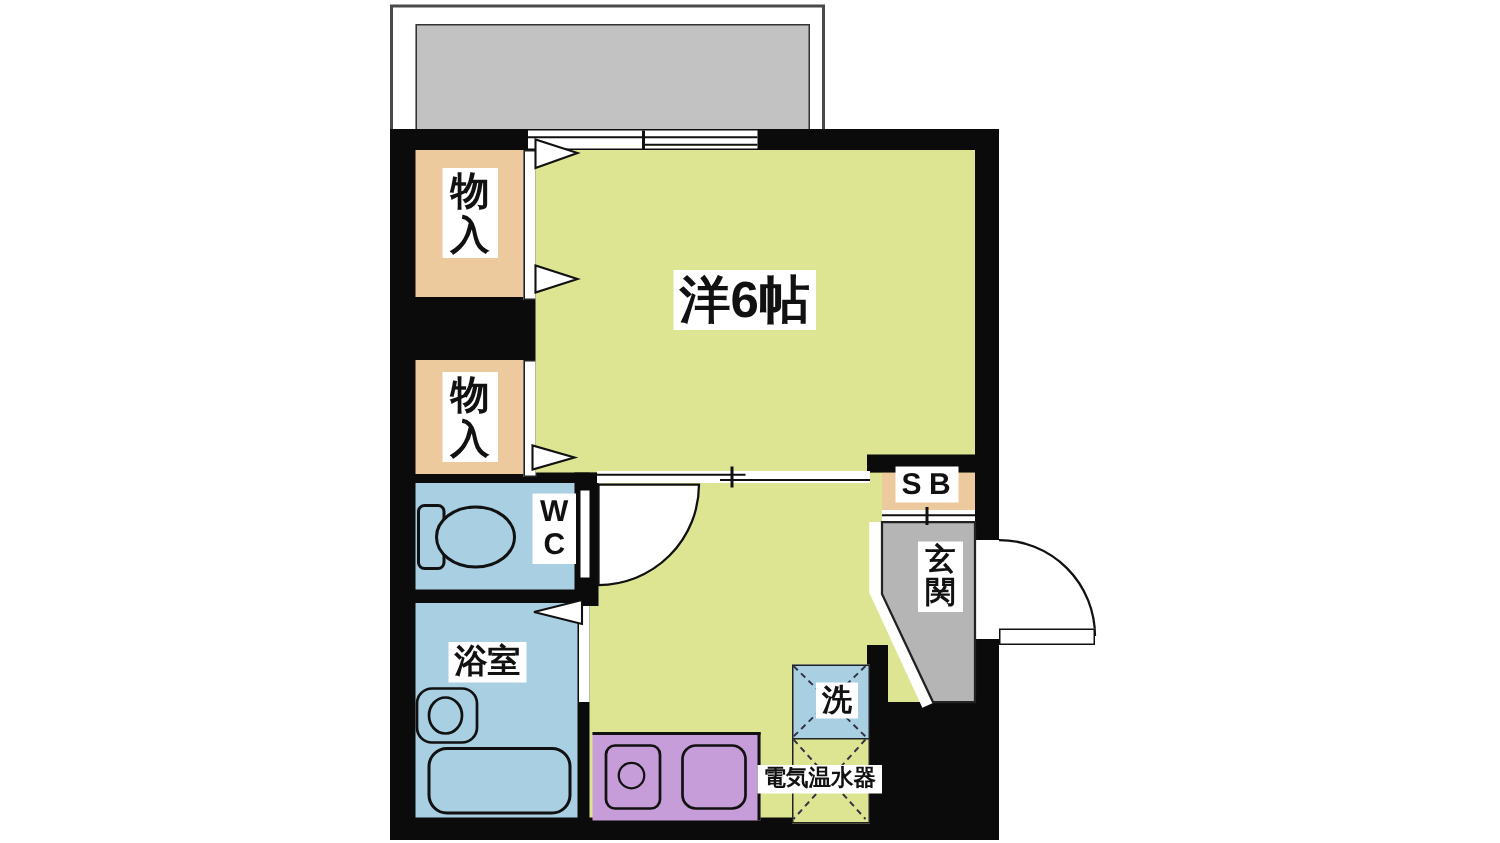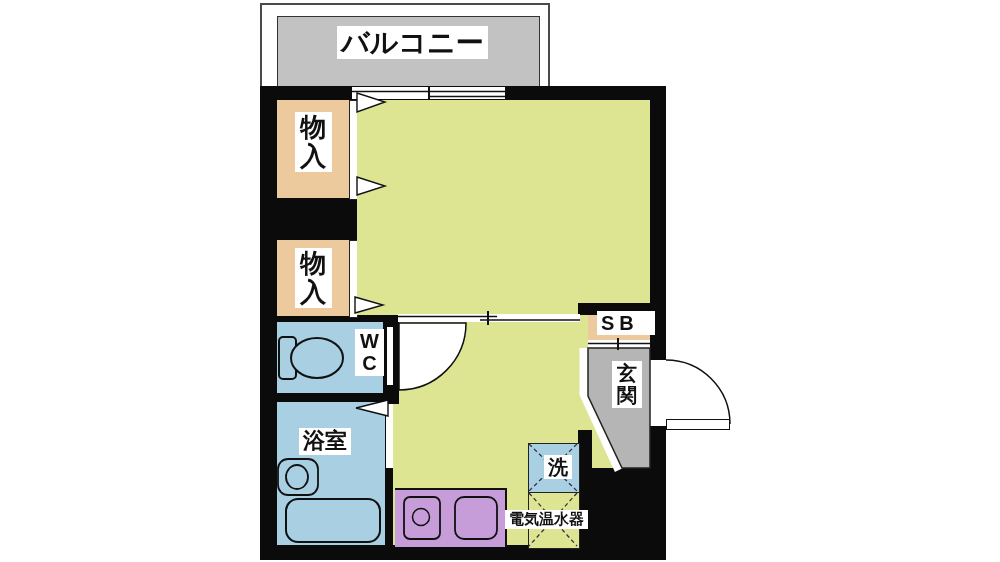--- a/index.html
+++ b/index.html
@@ -20,21 +20,20 @@
   .white-band { position:absolute; background:#fff; z-index:15; }
   .blackpatch { position:absolute; background:var(--wall,#0b0b0b); z-index:12; }
 </style>
 </head>
 <body>
 
 <div class="stage">
 
   <div class="abs" style="left:260px; top:3px; width:286px; height:84px; border:2px solid #4a4a4a; background:#fff; z-index:2;"></div>
   <div class="abs" style="left:277px; top:16px; width:261px; height:70px; background:var(--balcony-gray); border:1.5px solid #333; z-index:3;"></div>
-  <div class="label" style="left:337px; top:26px; font-size:28px;">バルコニー</div>
 
   <div class="abs" style="left:260px; top:86px; width:406px; height:474px; background:var(--wall); z-index:4;"></div>
 
   <div class="fill" style="left:277px; top:100px; width:72px; height:98px; background:var(--closet-tan);"></div>
   <div class="fill" style="left:349px; top:100px; width:7px; height:98px; background:#fff; border:1px solid #222;"></div>
   <div class="fill" style="left:277px; top:240px; width:72px; height:76px; background:var(--closet-tan);"></div>
   <div class="fill" style="left:349px; top:240px; width:7px; height:76px; background:#fff; border:1px solid #222;"></div>
 
   <div class="fill" style="left:357px; top:100px; width:293px; height:215px; background:var(--room-yellow);"></div>
   <div class="fill" style="left:393px; top:315px; width:257px; height:230px; background:var(--room-yellow);"></div>
@@ -116,22 +115,23 @@
     <g stroke="#333344" stroke-width="1.3" stroke-dasharray="4 3">
       <line x1="529" y1="444" x2="577" y2="491"></line>
       <line x1="577" y1="444" x2="529" y2="491"></line>
     </g>
     <g stroke="#333344" stroke-width="1.3" stroke-dasharray="4 3">
       <line x1="529" y1="493" x2="577" y2="546"></line>
       <line x1="577" y1="493" x2="529" y2="546"></line>
     </g>
   </svg>
 
+  <div class="label" style="left:449px; top:180px; font-size:34px;">洋6帖</div>
   <div class="label vert" style="left:295px; top:112px; font-size:26px; width:1.1em;">物入</div>
   <div class="label vert" style="left:295px; top:248px; font-size:26px; width:1.1em;">物入</div>
   <div class="label vert" style="left:355px; top:329px; font-size:20px; width:1.05em; font-weight:700;">WC</div>
   <div class="label" style="left:299px; top:428px; font-size:22px;text-align:center;">浴室</div>
-  <div class="label" style="left:597px; top:311px; font-size:20px; letter-spacing:5px; padding-right:16px;">SB</div>
+  <div class="label" style="left:597px; top:311px; font-size:20px; letter-spacing:5px; padding-right:0;">SB</div>
   <div class="label vert" style="left:612px; top:361px; font-size:20px; width:1.1em;">玄関</div>
   <div class="label" style="left:544px; top:455px; font-size:20px;">洗</div>
   <div class="label" style="left:505px; top:510px; font-size:15px;">電気温水器</div>
 
 </div>
 
 </body></html>

